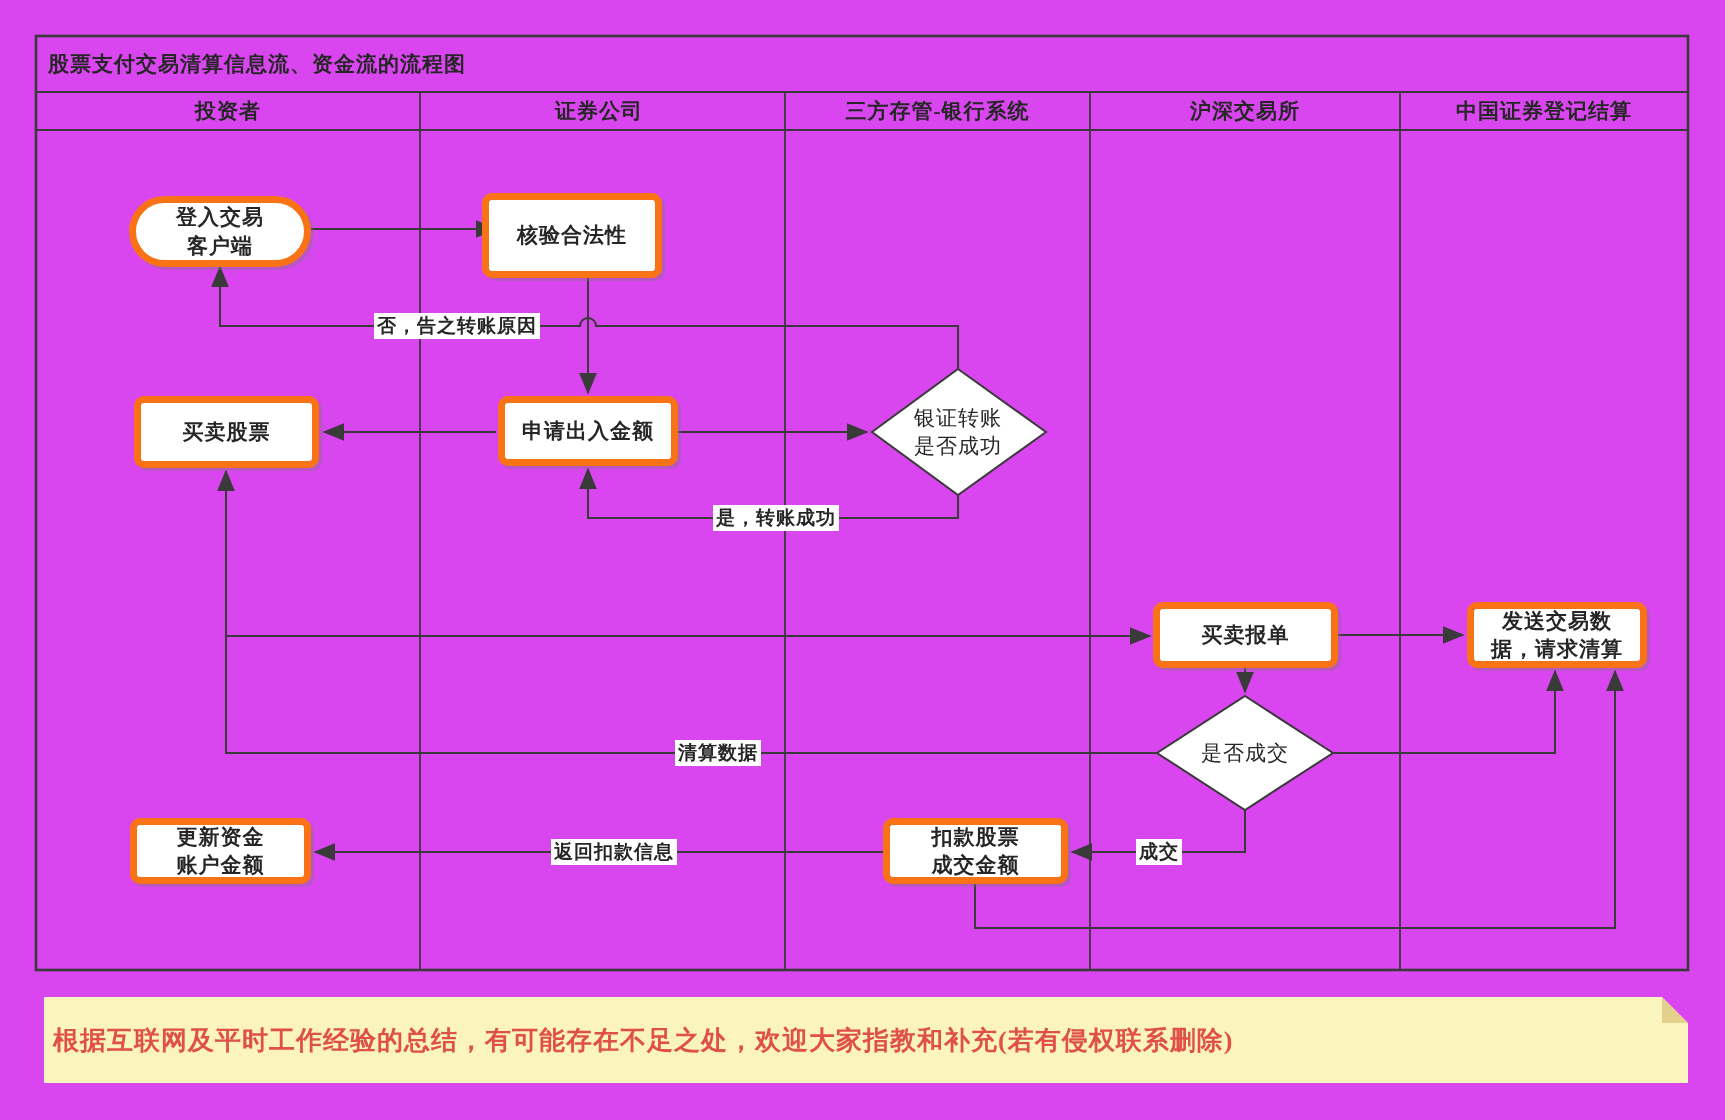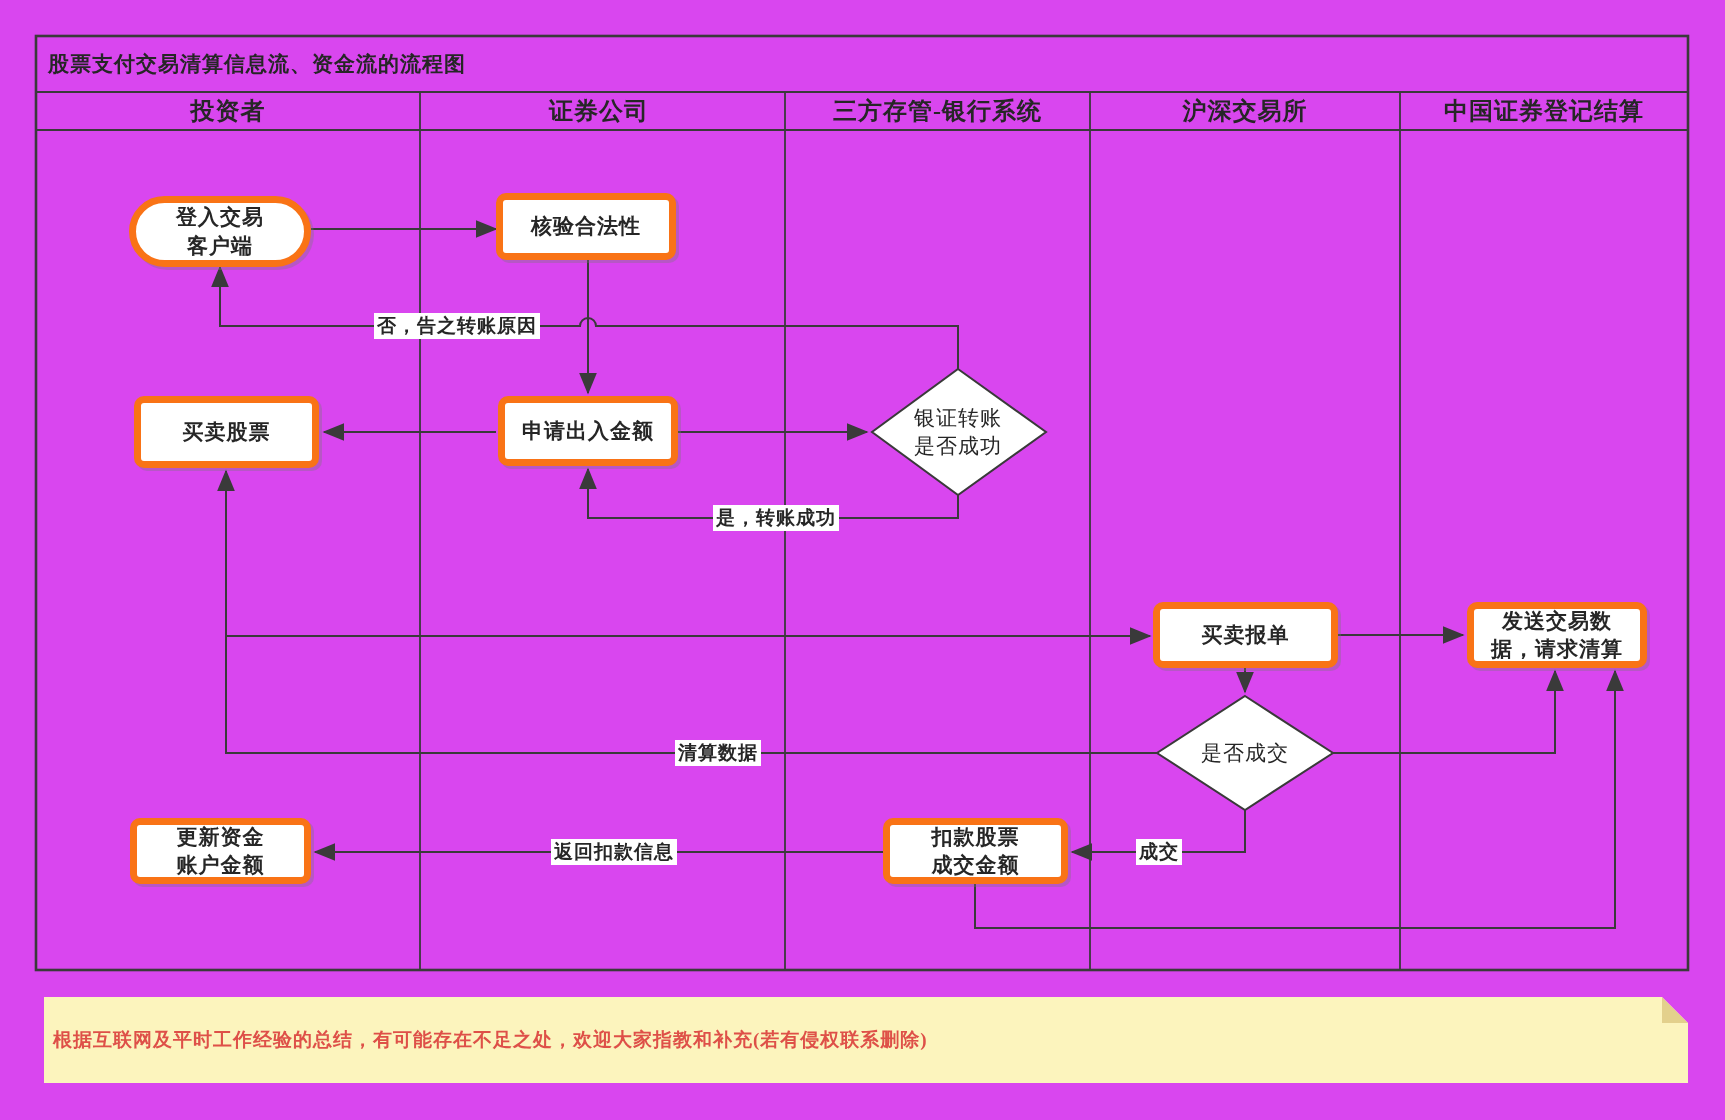--- a/index.html
+++ b/index.html
@@ -15,21 +15,21 @@
   
   #svg-layer{position:absolute;left:0;top:0;width:1725px;height:1120px;}
   .title-cell{
     position:absolute;left:48px;top:35px;height:57px;
     display:flex;align-items:center;
     font-size:21px;font-weight:bold;letter-spacing:1px;
   }
   .lane-header{
     position:absolute;top:92px;height:38px;
     display:flex;align-items:center;justify-content:center;
-    font-size:24px;font-weight:bold;letter-spacing:1px;
+    font-size:21px;font-weight:bold;letter-spacing:1px;
   }
   
   .node{
     position:absolute;box-sizing:border-box;
     background:#ffffff;border:7px solid #f97316;border-radius:10px;
     display:flex;flex-direction:column;align-items:center;justify-content:center;
     font-size:21px;font-weight:bold;line-height:1.35;letter-spacing:1px;
     box-shadow:3px 3px 0 rgba(120,120,120,0.35);
   }
   .node.stadium{border-radius:36px;}
@@ -51,21 +51,21 @@
     clip-path:polygon(0 0, calc(100% - 26px) 0, 100% 26px, 100% 100%, 0 100%);
     display:flex;align-items:center;
   }
   #note-fold{
     position:absolute;right:0;top:0;width:26px;height:26px;
     background:#e3d08c;
     clip-path:polygon(0 0, 100% 100%, 0 100%);
   }
   #note-text{
     padding-left:9px;
-    font-size:19px;font-weight:bold;color:#de5048;letter-spacing:1px;
+    font-size:26px;font-weight:bold;color:#de5048;letter-spacing:1px;
   }
 </style>
 </head>
 <body>
 
 <div id="stage">
 
   <svg id="svg-layer" viewBox="0 0 1725 1120" xmlns="http://www.w3.org/2000/svg">
     <defs>
       <marker id="arr" viewBox="0 0 11 9" refX="10.2" refY="4.5" markerWidth="11" markerHeight="9" orient="auto">
@@ -111,21 +111,21 @@
   <div class="lane-header" style="left:438px;width:322px;border-radius:8px;">证券公司</div>
   <div class="lane-header" style="left:785px;width:305px;">三方存管-银行系统</div>
   <div class="lane-header" style="left:1090px;width:310px;">沪深交易所</div>
   <div class="lane-header" style="left:1400px;width:288px;">中国证券登记结算</div>
 
   <div class="node stadium" style="left:129px;top:196px;width:182px;height:71px;">
     <span>登入交易</span>
     <span>客户端</span>
   </div>
 
-  <div class="node" style="left:496px;top:193px;width:180px;height:67px;">
+  <div class="node" style="left:482px;top:193px;width:180px;height:85px;">
     <span>核验合法性</span>
   </div>
 
   <div class="node" style="left:134px;top:396px;width:185px;height:72px;">
     <span>买卖股票</span>
   </div>
 
   <div class="node" style="left:498px;top:396px;width:180px;height:70px;">
     <span>申请出入金额</span>
   </div>

